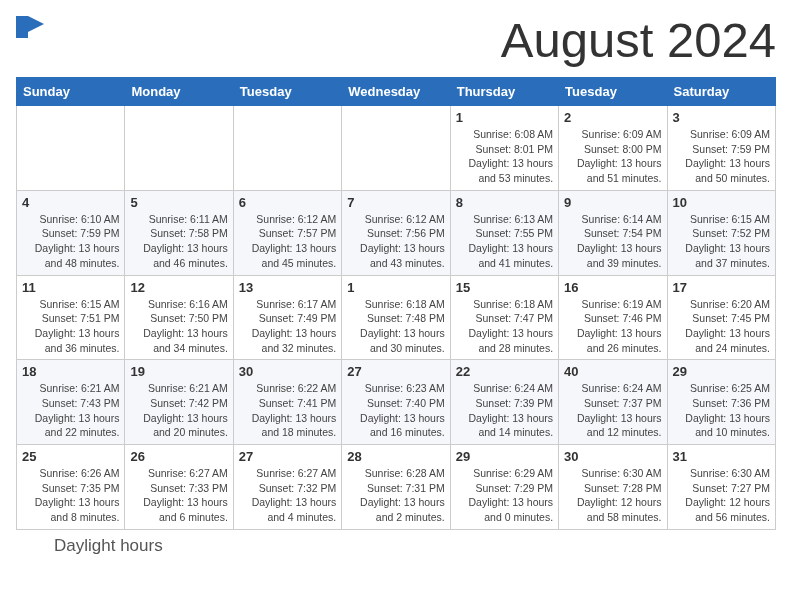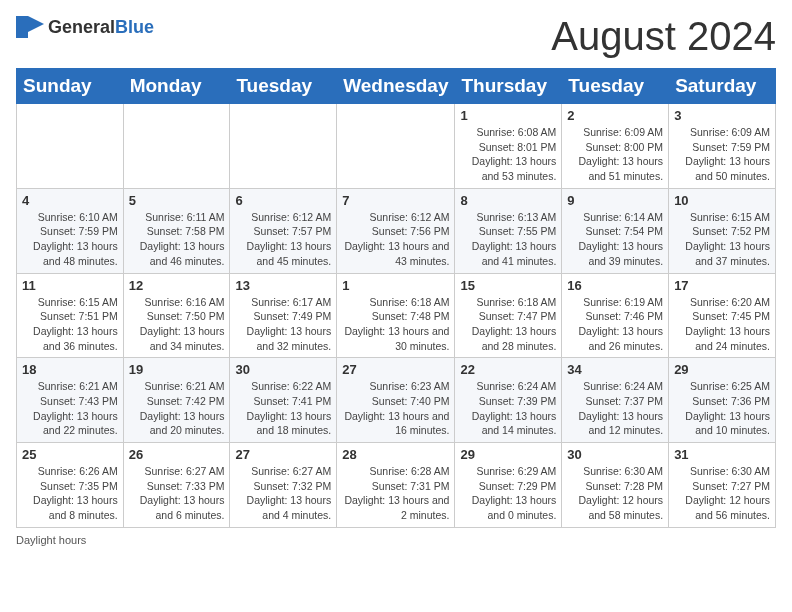--- a/index.html
+++ b/index.html
@@ -32,41 +32,41 @@
       color: #2a6ebb;
     }
     .logo-icon {
       width: 28px;
       height: 22px;
     }
     .title-area {
       text-align: right;
     }
     .month-year-title {
-      font-size: 40px;
+      font-size: 49px;
       font-weight: 300;
       color: #333;
       line-height: 1;
     }
     .location-subtitle {
       font-size: 17px;
       color: #555;
       margin-top: 4px;
     }
     .calendar-table {
       width: 100%;
       border-collapse: collapse;
       font-size: 11px;
     }
     .calendar-table th {
       background-color: #2a6ebb;
       color: #fff;
       text-align: left;
       padding: 6px 6px;
-      font-size: 19px;
+      font-size: 13px;
       font-weight: bold;
       border: 1px solid #2a6ebb;
     }
     .calendar-table td {
       border: 1px solid #ccc;
       vertical-align: top;
       padding: 4px 5px;
       width: 107px;
       min-height: 80px;
       background: #fff;
@@ -88,37 +88,35 @@
       color: #444;
       font-size: 10.5px;
       line-height: 1.4;
       text-align: right;
     }
     .empty-cell {
       background: #fff !important;
     }
     .footer-note {
       margin-top: 6px;
-      font-size: 11px;
+      font-size: 17px;
       color: #555;
       text-align: left;
+      margin-left: 38px;
     }
   </style>
 </head>
 <body>
 
 <div class="header-area">
   <div class="logo">
     <svg class="logo-icon" viewBox="0 0 28 22" xmlns="http://www.w3.org/2000/svg">
       <rect x="0" y="0" width="12" height="22" fill="#2a6ebb"></rect>
       <polygon points="12,0 28,8 12,16" fill="#2a6ebb"></polygon>
     </svg>
-    <div>
-      <span class="logo-text-general">General</span><span class="logo-text-blue">Blue</span>
-    </div>
   </div>
   <div class="title-area">
     <div class="month-year-title">August 2024</div>
   </div>
 </div>
 
 <table class="calendar-table">
   <thead>
     <tr>
     <th>Sunday</th>
@@ -224,21 +222,21 @@
         </td>
         <td>
           <span class="day-number">27</span>
           <div class="day-detail">Sunrise: 6:23 AM<br>Sunset: 7:40 PM<br>Daylight: 13 hours and 16 minutes.</div>
         </td>
         <td>
           <span class="day-number">22</span>
           <div class="day-detail">Sunrise: 6:24 AM<br>Sunset: 7:39 PM<br>Daylight: 13 hours and 14 minutes.</div>
         </td>
         <td>
-          <span class="day-number">34</span>
+          <span class="day-number">40</span>
           <div class="day-detail">Sunrise: 6:24 AM<br>Sunset: 7:37 PM<br>Daylight: 13 hours and 12 minutes.</div>
         </td>
         <td>
           <span class="day-number">29</span>
           <div class="day-detail">Sunrise: 6:25 AM<br>Sunset: 7:36 PM<br>Daylight: 13 hours and 10 minutes.</div>
         </td>
       </tr>
       <tr>
         <td>
           <span class="day-number">25</span>

